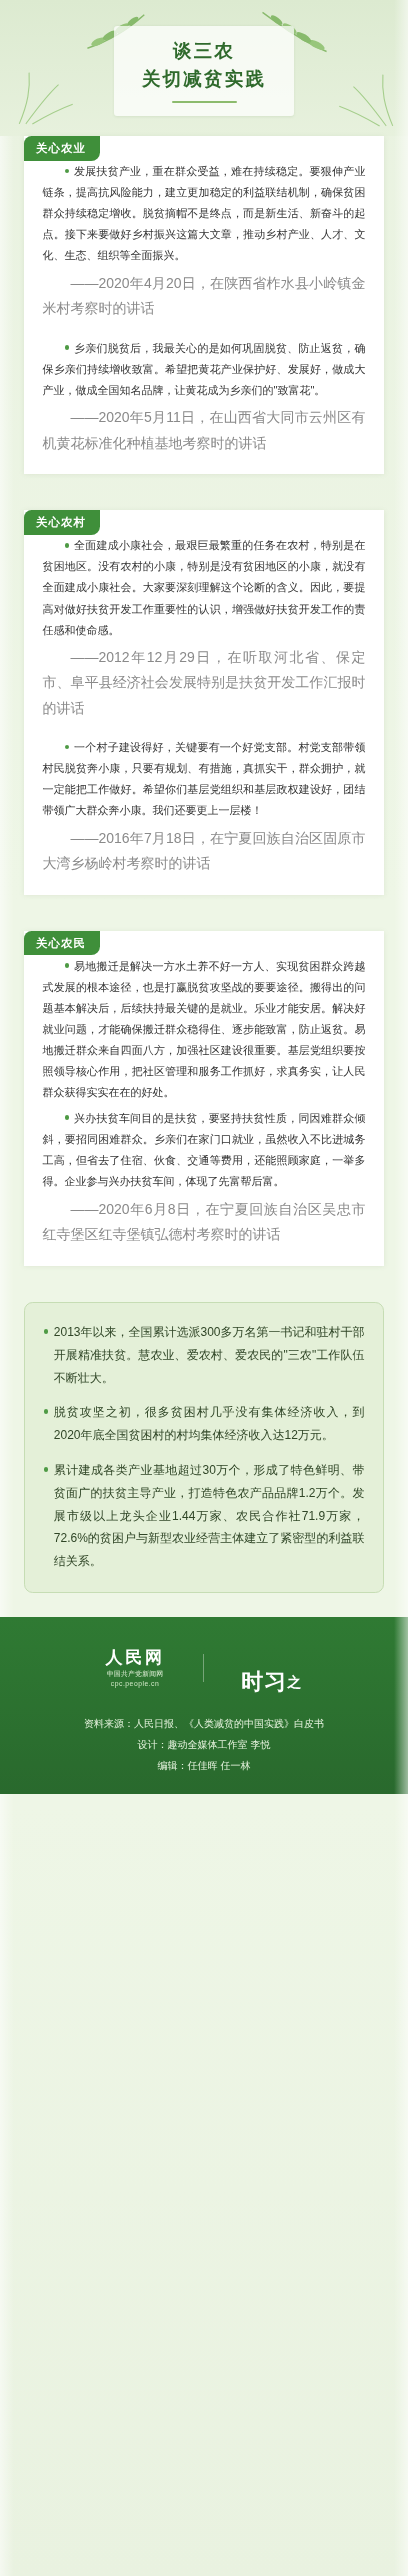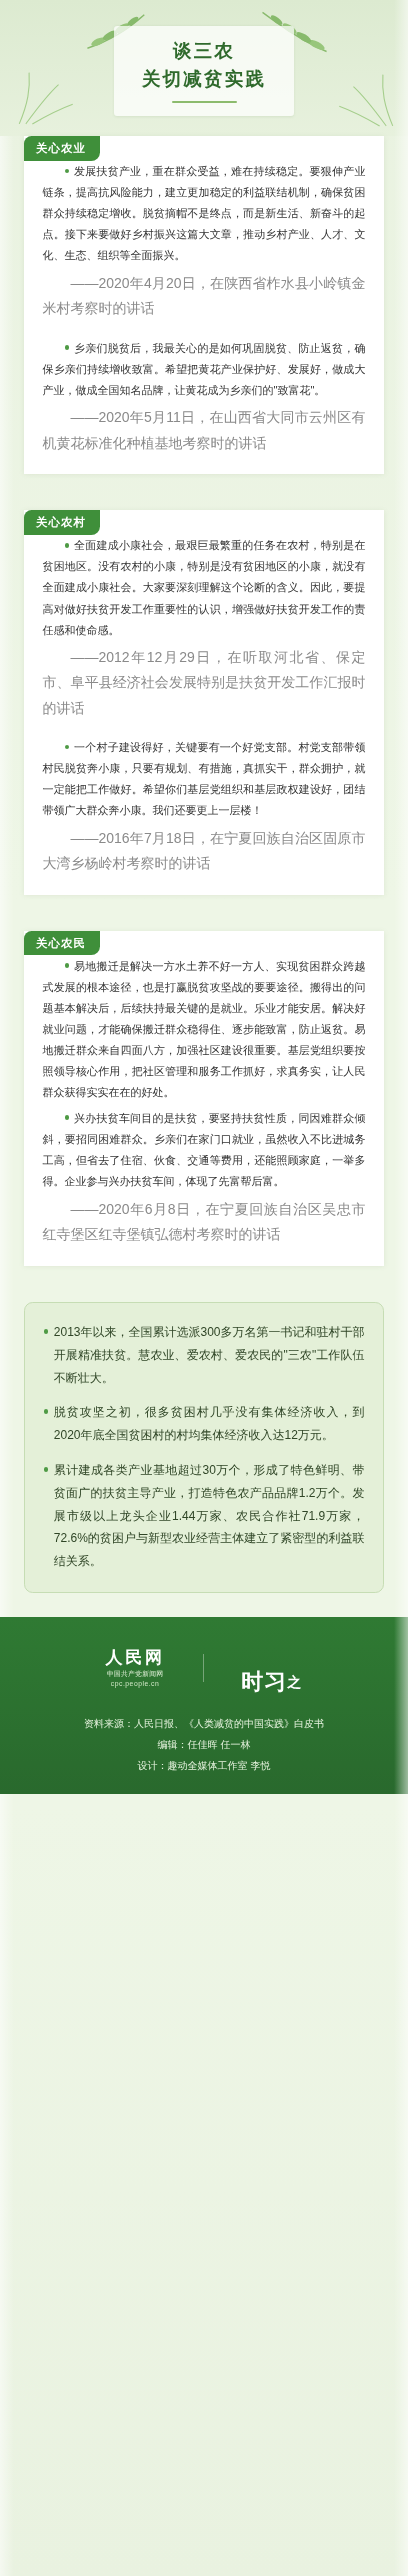--- a/index.html
+++ b/index.html
@@ -310,19 +310,19 @@
 
       <div class="brand-divider"></div>
 
       <div class="brand-shixi">
         <span>时习</span><span class="zhi">之</span>
       </div>
     </div>
 
     <div class="credits">
       <div>资料来源：人民日报、《人类减贫的中国实践》白皮书</div>
+      <div>设计：趣动全媒体工作室 李悦</div>
       <div>编辑：任佳晖 任一林</div>
-      <div>设计：趣动全媒体工作室 李悦</div>
     </div>
   </div>
 
 </div>
 
 
 </body></html>

